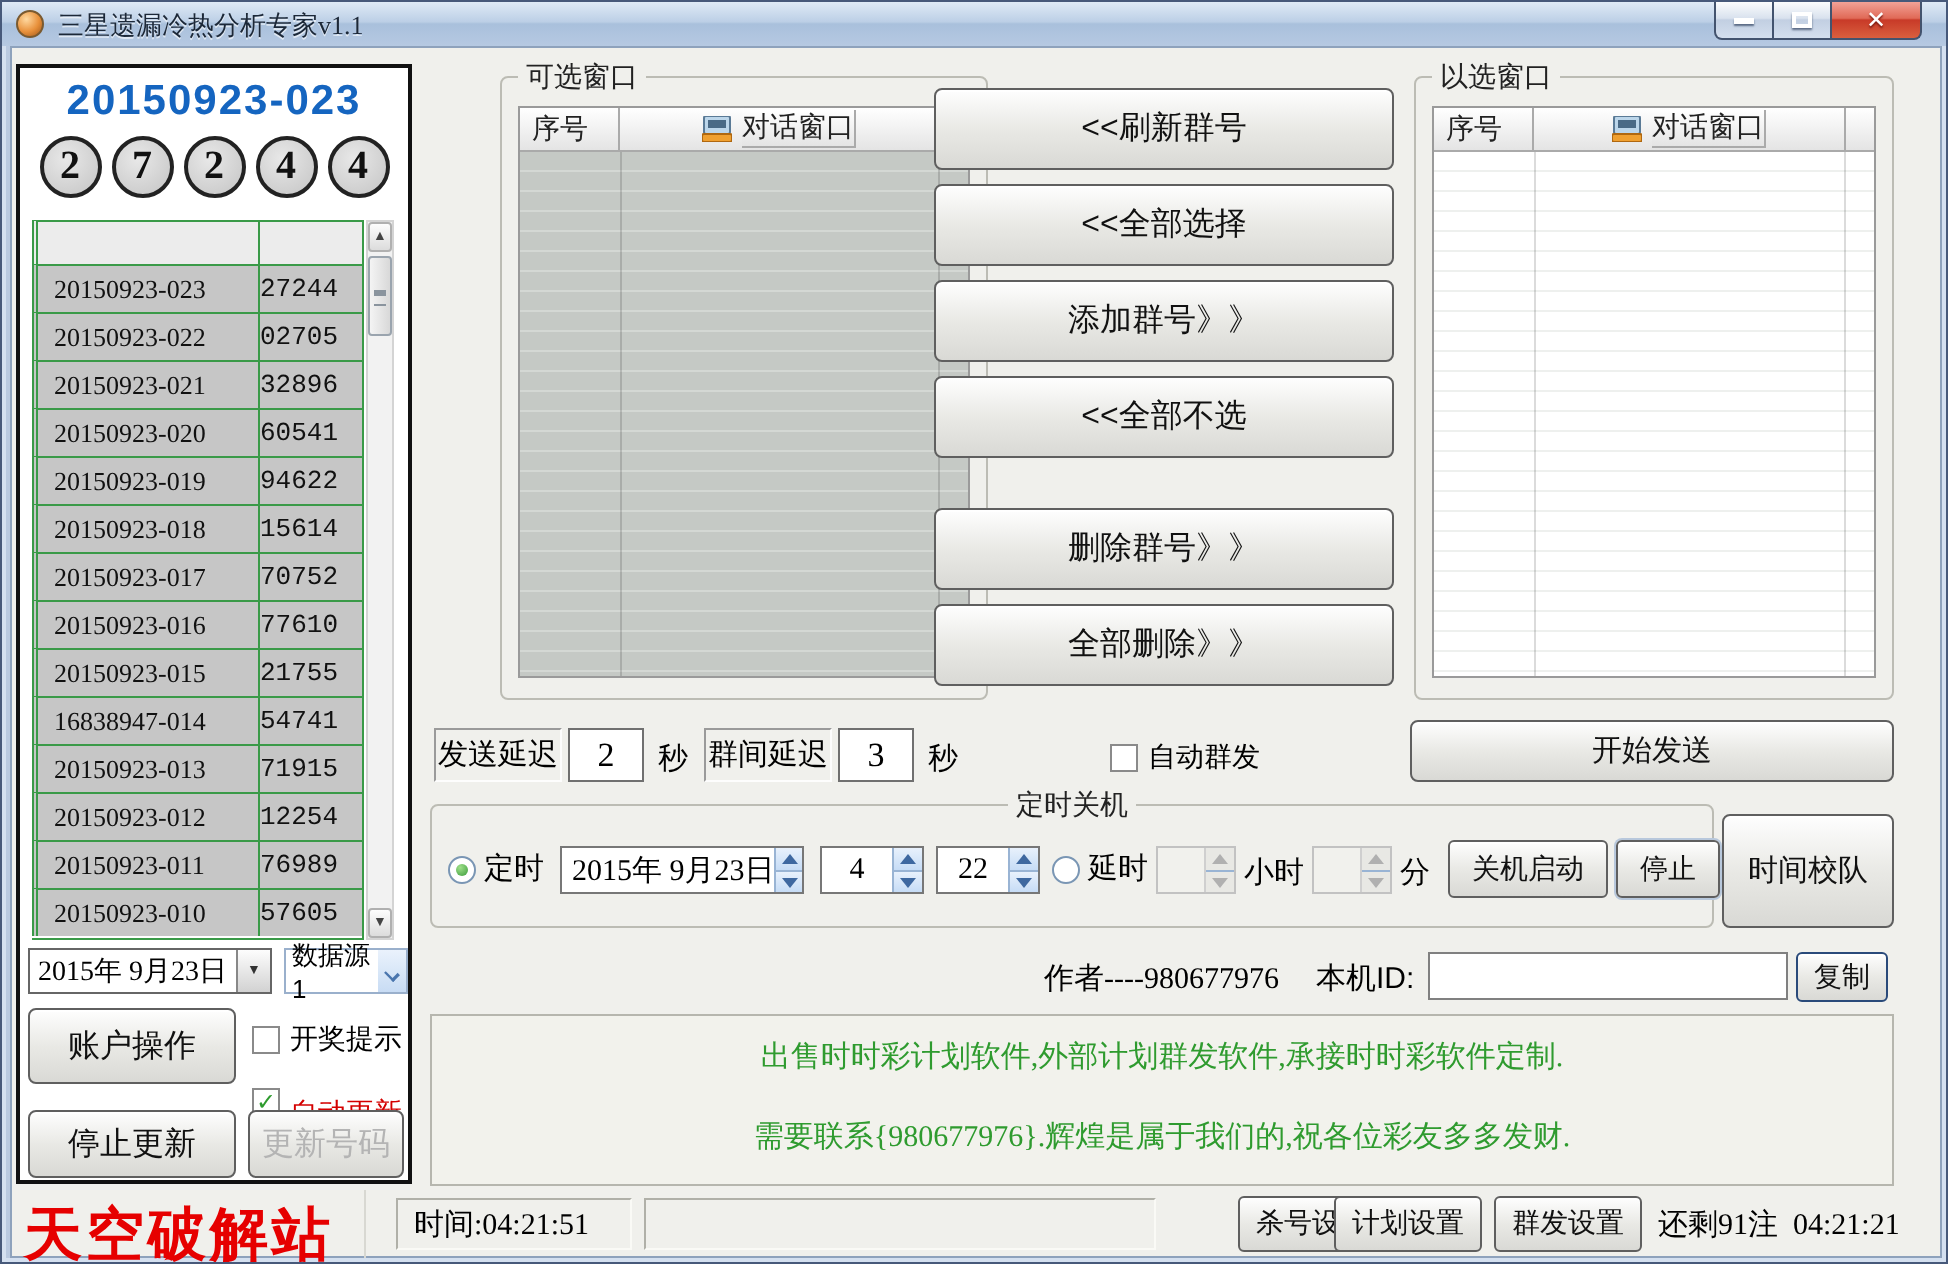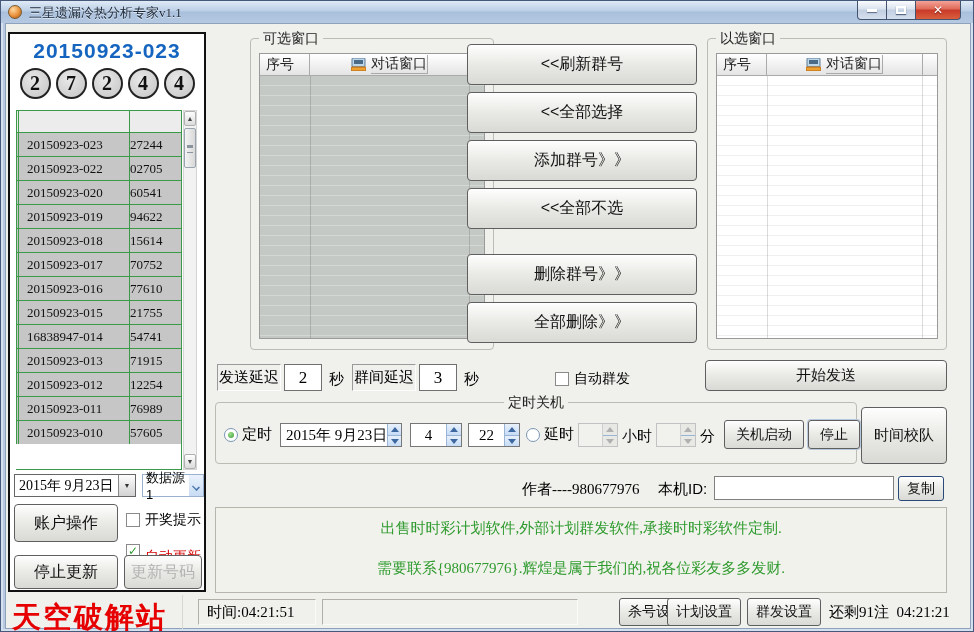--- a/index.html
+++ b/index.html
@@ -44,21 +44,21 @@
     font-family:"Liberation Serif","DejaVu Serif",serif; font-size:20px; font-weight:bold; color:#111; }
   .ltable { position:absolute; left:6px; top:76px; width:166px; height:360px;
     border-right:1px solid #3a9a48; border-bottom:1px solid #3a9a48;
     font-family:"Liberation Serif","DejaVu Serif",serif; font-size:13px; color:#111; }
   .lrow { display:flex; height:24px; }
   .lrow.lhead { height:22px; }
   .lrow span { border-left:1px solid #3a9a48; border-top:1px solid #3a9a48;
     display:flex; align-items:center; }
   .lhead span { background:#ececec; }
   .lrow .lc1 { width:113px; padding-left:8px; background:#c6c6c6; border-left:3px double #3a9a48; }
-  .lrow .lc2 { flex:1; padding-left:0; background:#c6c6c6; }
+  .lrow .lc2 { flex:1; padding-left:0; background:#c6c6c6;font-family:Liberation Mono, monospace; }
   .lhead .lc1, .lhead .lc2 { background:#ececec; }
   .lscroll { position:absolute; left:173px; top:76px; width:14px; height:360px;
     background:#f2f2f2; border:1px solid #d4d4d4; }
   .sb-btn { position:absolute; left:0; width:12px; height:15px; font-size:7px; color:#444;
     display:flex; align-items:center; justify-content:center;
     background:linear-gradient(#fdfdfd,#dcdcdc); border:1px solid #b0b0b0; border-radius:2px; cursor:pointer; }
   .sb-up { top:0; }
   .sb-down { bottom:0; }
   .sb-thumb { position:absolute; left:0; top:17px; width:12px; height:40px;
     background:linear-gradient(90deg,#f4f4f4,#d8d8d8); border:1px solid #9aa4ae; border-radius:2px; cursor:grab; }
@@ -235,20 +235,24 @@
           </div>
         <div class="lrow">
             <span class="lc1">20150923-023</span>
             <span class="lc2">27244</span>
           </div>
         <div class="lrow">
             <span class="lc1">20150923-022</span>
             <span class="lc2">02705</span>
           </div>
         <div class="lrow">
+            <span class="lc1">20150923-021</span>
+            <span class="lc2">32896</span>
+          </div>
+        <div class="lrow">
             <span class="lc1">20150923-020</span>
             <span class="lc2">60541</span>
           </div>
         <div class="lrow">
             <span class="lc1">20150923-019</span>
             <span class="lc2">94622</span>
           </div>
         <div class="lrow">
             <span class="lc1">20150923-018</span>
             <span class="lc2">15614</span>

